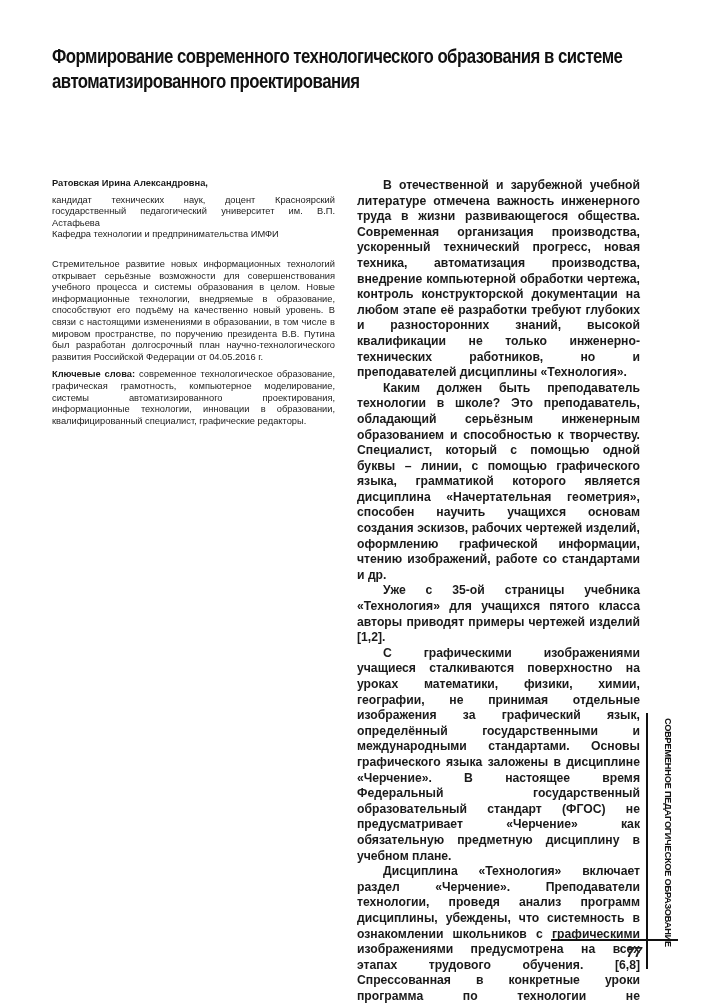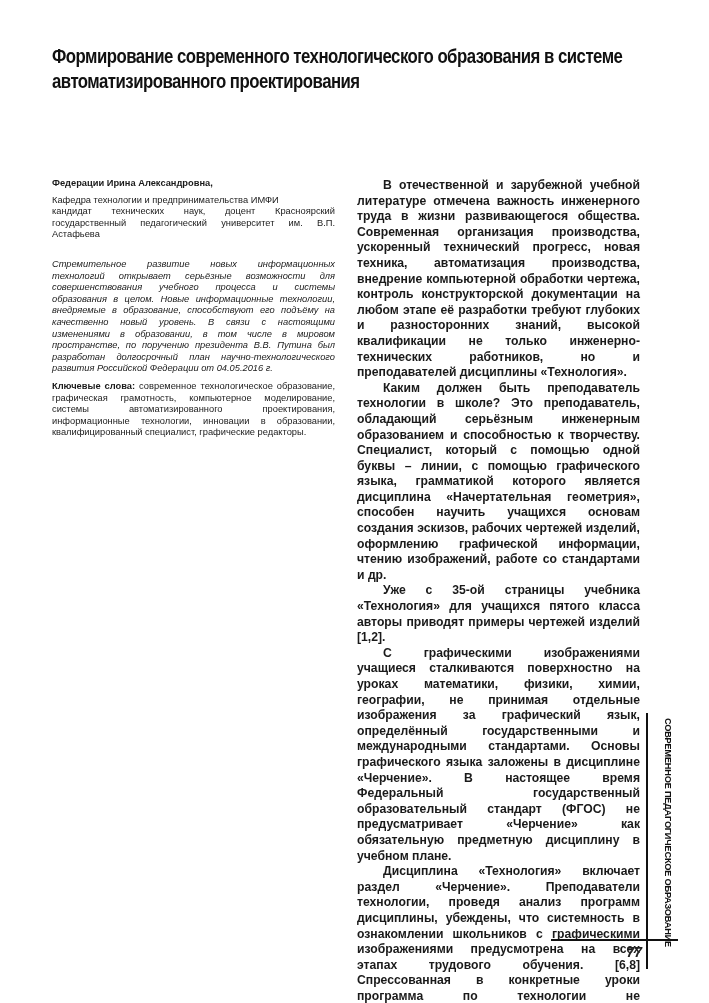--- a/index.html
+++ b/index.html
@@ -12,21 +12,21 @@
     color: #111;
   }
   .left-col {
     position: absolute; left: 52px; top: 178px; width: 283px;
     font-family: "Liberation Sans", sans-serif; font-size: 9.3px; line-height: 11.6px;
     color: #1a1a1a;
   }
   .author { font-weight: bold; margin: 0 0 5px 0; }
   .affil p, .abstract p, .keywords p { margin: 0; text-align: justify; }
   .affil { margin-bottom: 18px; }
-  .abstract { margin-bottom: 6px; font-style: italic; }
+  .abstract { margin-bottom: 6px; }
   .kw-label { font-weight: bold; }
   .right-col {
     position: absolute; left: 357px; top: 178px; width: 283px;
     font-family: "Liberation Sans", sans-serif; font-size: 12.2px; line-height: 15.6px;
     color: #1a1a1a;
   }
   .right-col p { margin: 0; text-indent: 26px; text-align: justify; font-weight: bold; }
   .side-label {
     position: absolute; left: 651px; top: 718px; width: 22px; height: 220px;
     font-family: "Liberation Sans", sans-serif; font-weight: bold; font-size: 9.2px;
@@ -40,24 +40,24 @@
     font-family: "Liberation Sans", sans-serif; font-weight: bold; font-style: italic;
     font-size: 14px; color: #222;
   }
 </style>
 </head>
 <body>
 
 <div class="title">Формирование современного технологического образования в системе автоматизированного проектирования</div>
 
 <div class="left-col">
-  <div class="author">Федерации Ирина Александровна,</div>
+  <div class="author">Ратовская Ирина Александровна,</div>
   <div class="affil">
+    <p>кандидат технических наук, доцент Красноярский государственный педагогический университет им. В.П. Астафьева</p>
     <p style="text-align:left">Кафедра технологии и предпринимательства ИМФИ</p>
-    <p>кандидат технических наук, доцент Красноярский государственный педагогический университет им. В.П. Астафьева</p>
   </div>
   <div class="abstract">
     <p>Стремительное развитие новых информационных технологий открывает серьёзные возможности для совершенствования учебного процесса и системы образования в целом. Новые информационные технологии, внедряемые в образование, способствуют его подъёму на качественно новый уровень. В связи с настоящими изменениями в образовании, в том числе в мировом пространстве, по поручению президента В.В. Путина был разработан долгосрочный план научно-технологического развития Российской Федерации от 04.05.2016 г.</p>
   </div>
   <div class="keywords">
     <p><span class="kw-label">Ключевые слова:</span><span> современное технологическое образование, графическая грамотность, компьютерное моделирование, системы автоматизированного проектирования, информационные технологии, инновации в образовании, квалифицированный специалист, графические редакторы.</span></p>
   </div>
 </div>
 
 <div class="right-col">

